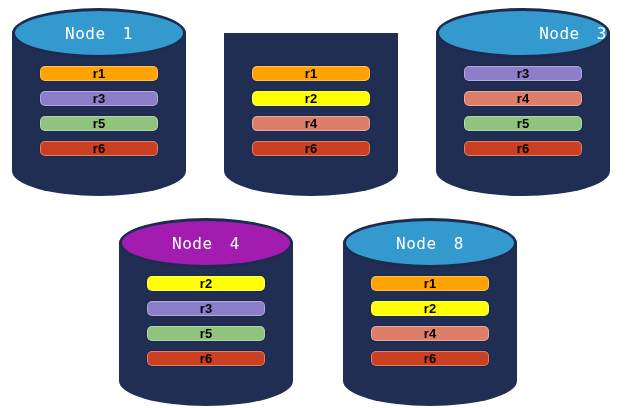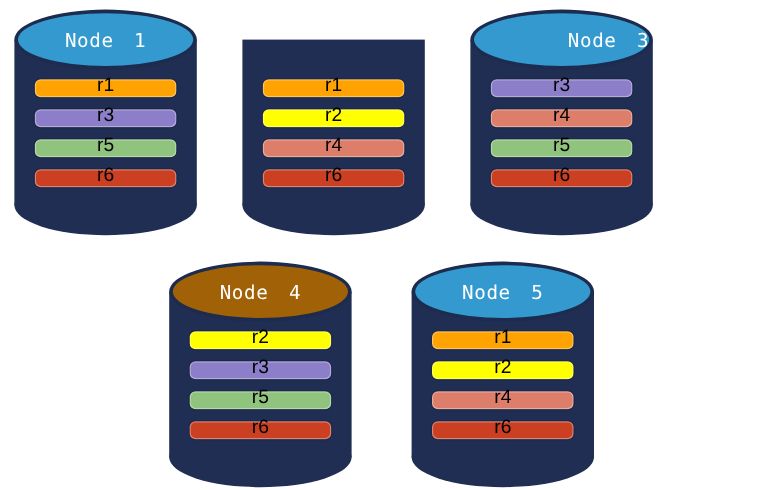--- a/index.html
+++ b/index.html
@@ -25,21 +25,21 @@
   }
   .row-bottom {
     top: 218px;
     left: 0;
     width: 100%;
     justify-content: center;
     gap: 50px;
   }
   .cylinder {
     position: relative;
-    width: 152px;
+    width: 174px;
     height: 188px;
   }
   .cyl-bottom {
     position: absolute;
     left: 0; right: 0; bottom: 0;
     height: 50px;
     border-radius: 50%;
   }
   .cyl-body {
     position: absolute;
@@ -76,22 +76,22 @@
   }
   .bar {
     height: 15px;
     border-radius: 5px;
     box-sizing: border-box;
     border: 1px solid rgba(255,255,255,0.35);
     box-shadow: 0 0 0 1px rgba(0,0,0,0.12);
     display: flex;
     align-items: flex-end;
     justify-content: center;
-    font-size: 16px;
-    font-weight: normal;
+    font-size: 13px;
+    font-weight: bold;
     line-height: 1;
   }
 </style>
 </head>
 <body>
 
 <div class="canvas">
   <div class="row row-top">
   <div class="cylinder">
     <div class="cyl-bottom" style="background: rgb(31, 46, 82);"></div>
@@ -162,21 +162,21 @@
   <div class="bar" style="background: rgb(203, 64, 35); color: rgb(0, 0, 0);">
     <span>r6</span>
   </div>
 </div>
   </div>
 </div>
   <div class="row row-bottom">
   <div class="cylinder">
     <div class="cyl-bottom" style="background: rgb(31, 46, 82);"></div>
     <div class="cyl-body" style="background: rgb(31, 46, 82);"></div>
-    <div class="cyl-top" style="background: #a16207; border-color: rgb(28, 43, 78);">
+    <div class="cyl-top" style="background: #a21caf; border-color: rgb(28, 43, 78);">
       <span class="node-title" style="color: rgb(255, 255, 255);">Node 4</span>
     </div>
     <div class="bars">
   <div class="bar" style="background: rgb(255, 255, 0); color: rgb(0, 0, 0);">
     <span>r2</span>
   </div>
 
   <div class="bar" style="background: rgb(140, 126, 200); color: rgb(0, 0, 0);">
     <span>r3</span>
   </div>
@@ -188,21 +188,21 @@
   <div class="bar" style="background: rgb(203, 64, 35); color: rgb(0, 0, 0);">
     <span>r6</span>
   </div>
 </div>
   </div>
 
   <div class="cylinder">
     <div class="cyl-bottom" style="background: rgb(31, 46, 82);"></div>
     <div class="cyl-body" style="background: rgb(31, 46, 82);"></div>
     <div class="cyl-top" style="background: rgb(51, 153, 207); border-color: rgb(28, 43, 78);">
-      <span class="node-title" style="color: rgb(255, 255, 255);">Node 5</span>
+      <span class="node-title" style="color: rgb(255, 255, 255);">Node 8</span>
     </div>
     <div class="bars">
   <div class="bar" style="background: rgb(255, 163, 3); color: rgb(0, 0, 0);">
     <span>r1</span>
   </div>
 
   <div class="bar" style="background: rgb(255, 255, 0); color: rgb(0, 0, 0);">
     <span>r2</span>
   </div>
 

